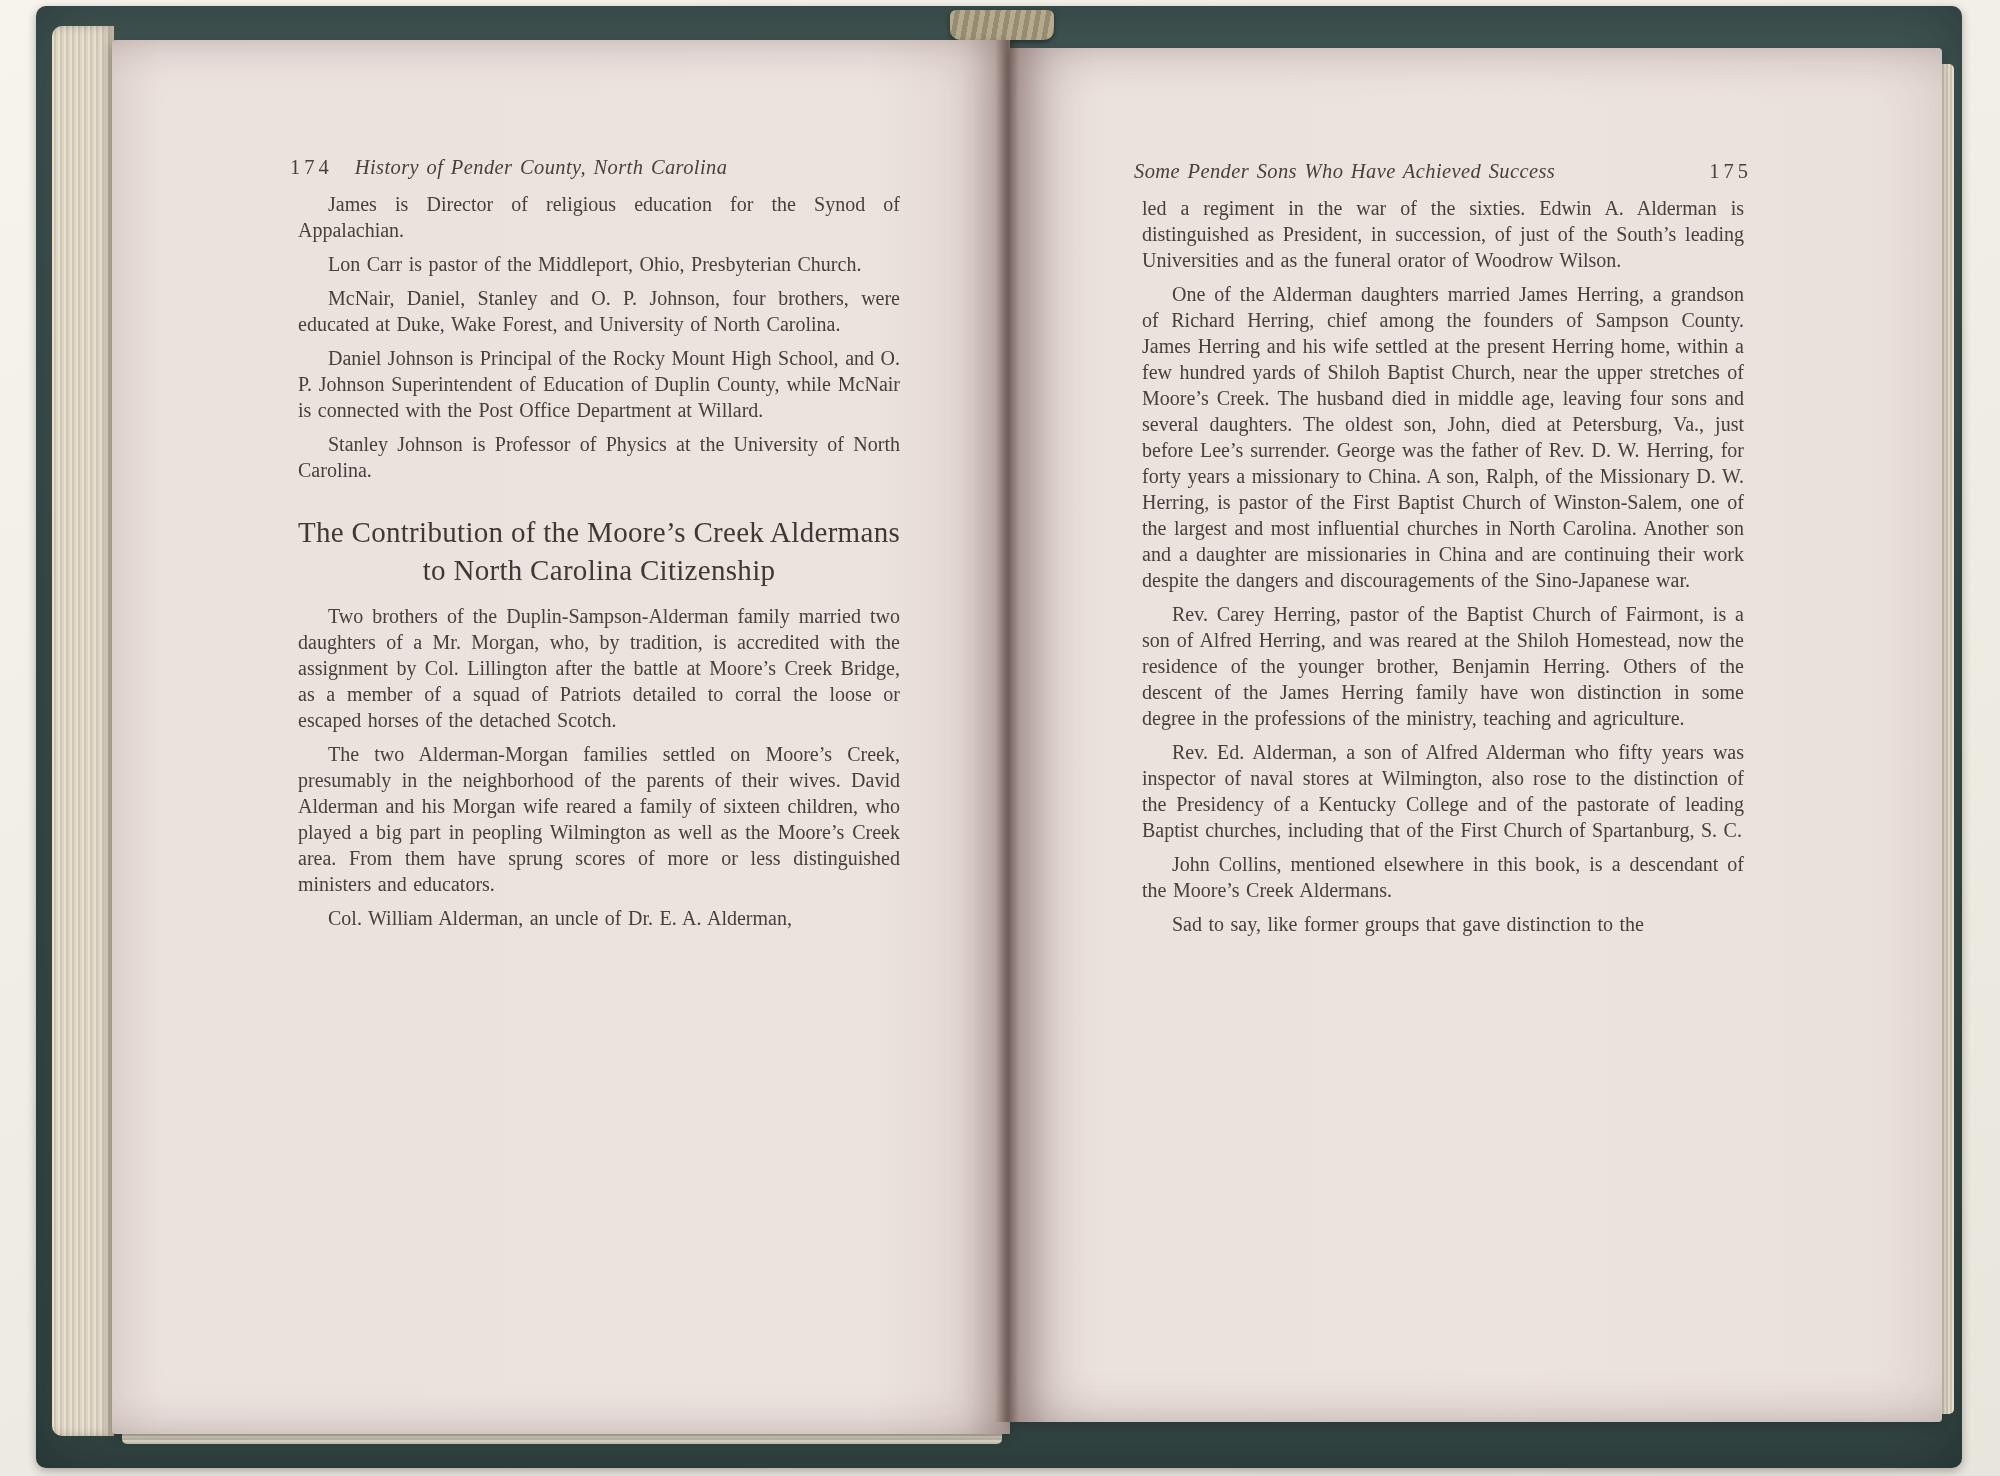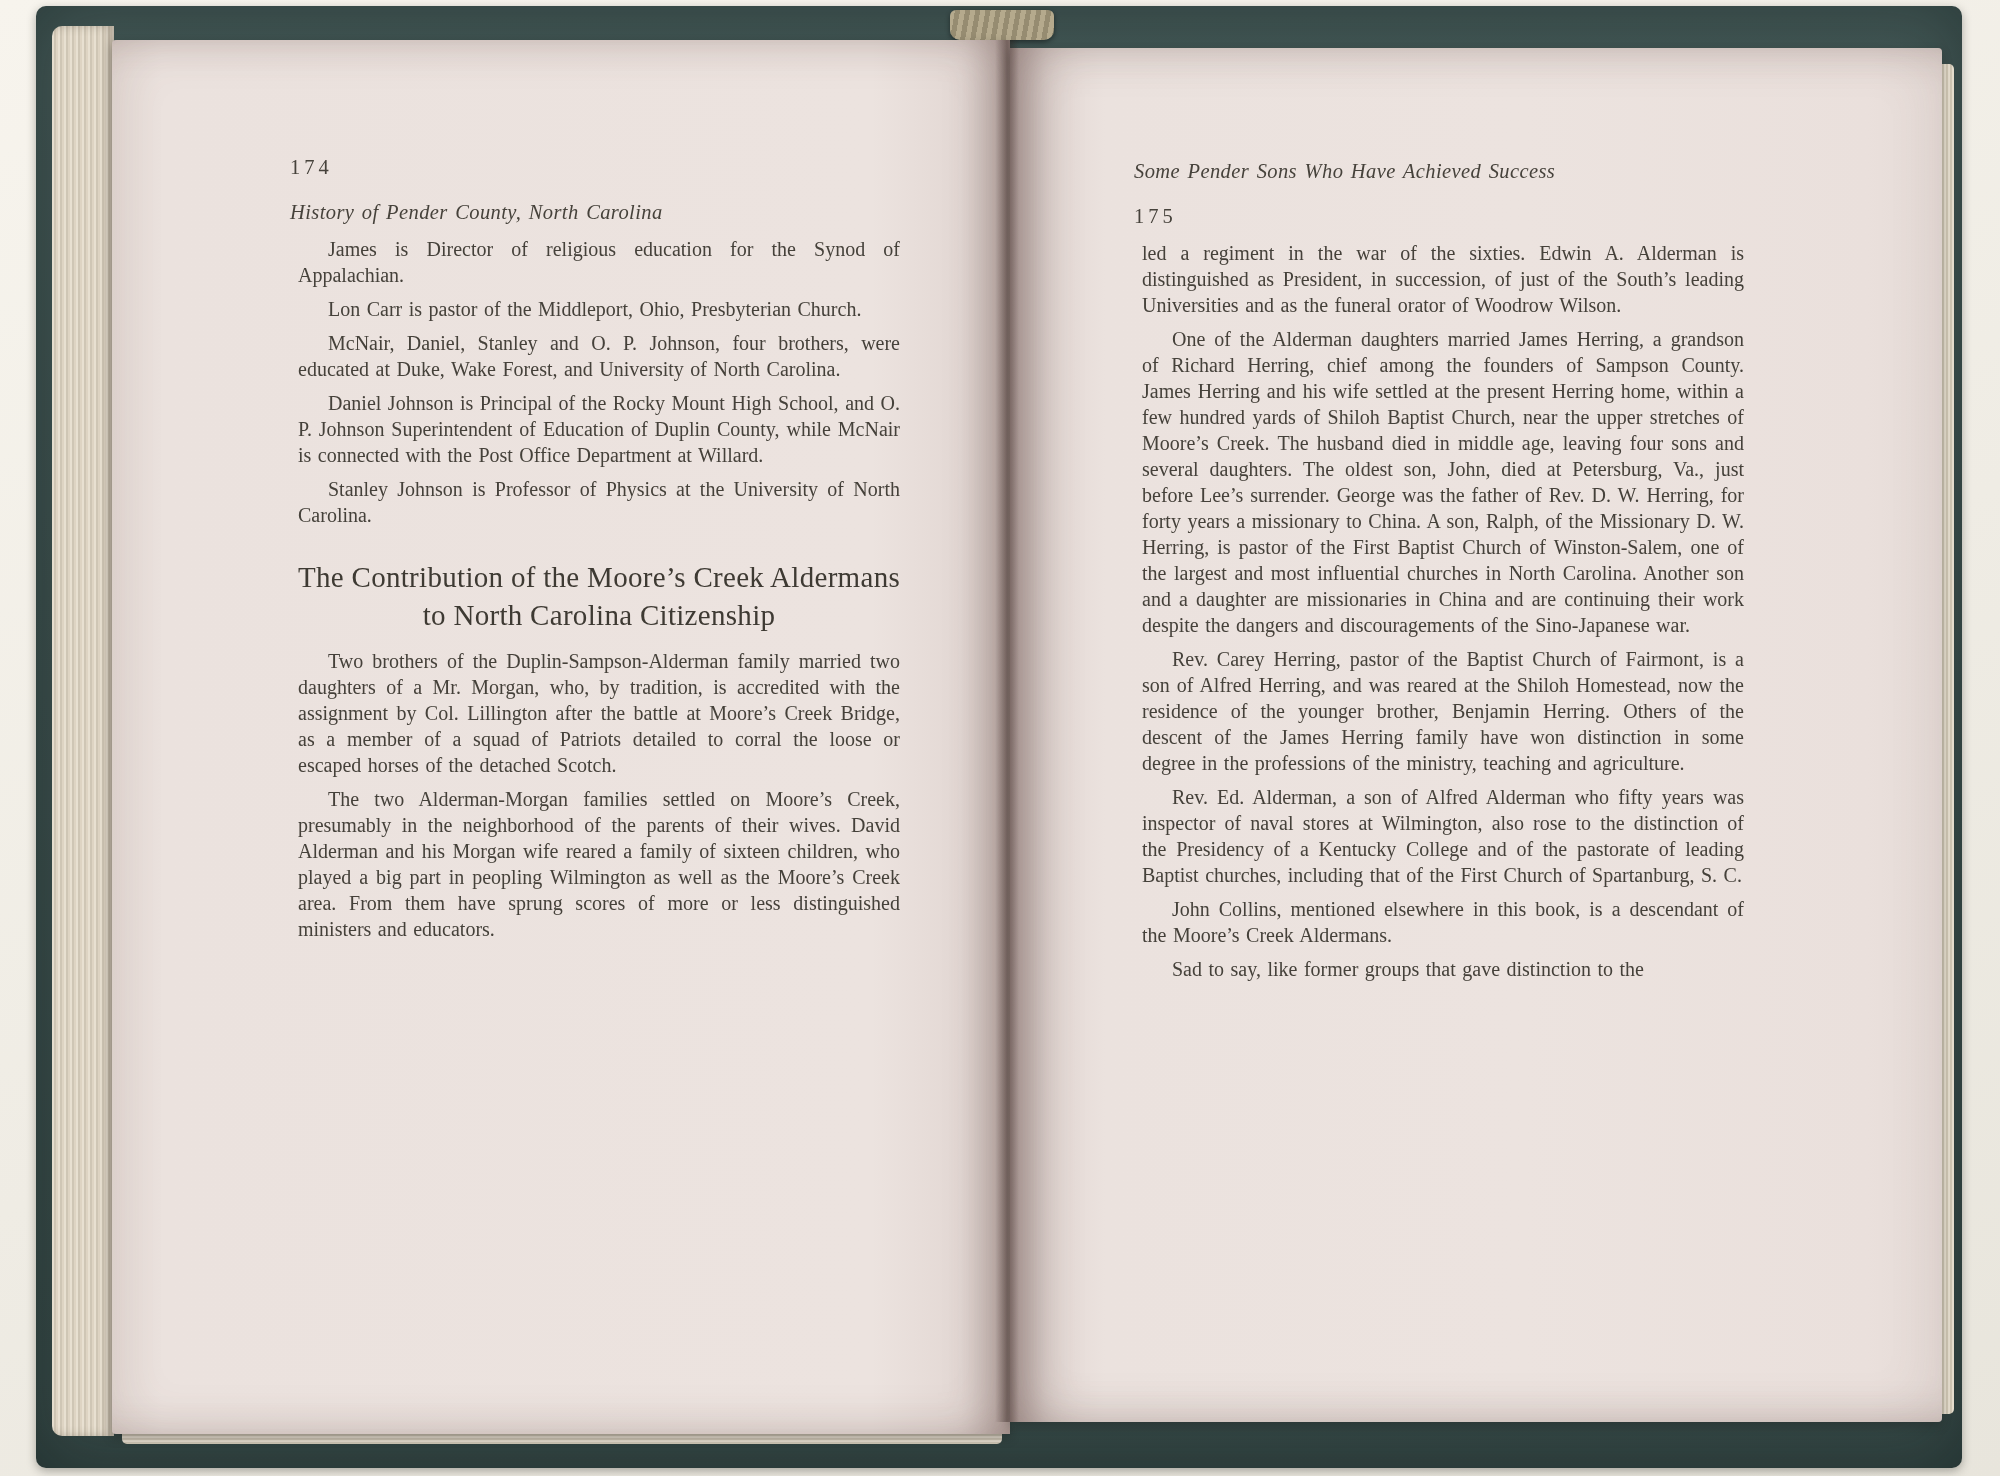--- a/index.html
+++ b/index.html
@@ -61,21 +61,21 @@
   .gutter{
     position:absolute;left:995px;top:40px;width:24px;height:1382px;
     background:linear-gradient(90deg,rgba(45,28,24,0) 0%,rgba(45,28,24,.28) 35%,rgba(45,28,24,.4) 50%,rgba(45,28,24,.26) 70%,rgba(45,28,24,0) 100%);
     pointer-events:none;
   }
   .text{position:absolute}
   .page-left  .text{left:178px;top:116px;width:618px}
   .page-right .text{left:124px;top:112px;width:618px}
   .running-head{
     display:flex;align-items:baseline;gap:22px;
-    font-size:20.5px;margin-bottom:12px;color:#46423b;flex-direction:column;
+    font-size:20.5px;margin-bottom:12px;color:#46423b;
   }
   .rh-num{letter-spacing:4px}
   .rh-title{flex:1;font-style:italic;word-spacing:2px;letter-spacing:.4px}
   p.body{
     font-size:20px;line-height:26px;margin:8px;
     text-align:justify;text-indent:30px;word-spacing:1.5px;
     color:#45413a;
     font-family:Liberation Serif, serif;
   }
   p.body.continued{text-indent:0}
@@ -103,20 +103,21 @@
         <span class="rh-title">History of Pender County, North Carolina</span>
       </div>
       <p class="body">James is Director of religious education for the Synod of Appalachian.</p>
       <p class="body">Lon Carr is pastor of the Middleport, Ohio, Presbyterian Church.</p>
       <p class="body">McNair, Daniel, Stanley and O. P. Johnson, four brothers, were educated at Duke, Wake Forest, and University of North Carolina.</p>
       <p class="body">Daniel Johnson is Principal of the Rocky Mount High School, and O. P. Johnson Superintendent of Education of Duplin County, while McNair is connected with the Post Office Department at Willard.</p>
       <p class="body">Stanley Johnson is Professor of Physics at the University of North Carolina.</p>
       <h2 class="section-heading">The Contribution of the Moore’s Creek Aldermans to North Carolina Citizenship</h2>
       <p class="body">Two brothers of the Duplin-Sampson-Alderman family married two daughters of a Mr. Morgan, who, by tradition, is accredited with the assignment by Col. Lillington after the battle at Moore’s Creek Bridge, as a member of a squad of Patriots detailed to corral the loose or escaped horses of the detached Scotch.</p>
       <p class="body">The two Alderman-Morgan families settled on Moore’s Creek, presumably in the neighborhood of the parents of their wives. David Alderman and his Morgan wife reared a family of sixteen children, who played a big part in peopling Wilmington as well as the Moore’s Creek area. From them have sprung scores of more or less distinguished ministers and educators.</p>
+      <p class="body">Col. William Alderman, an uncle of Dr. E. A. Alderman,</p>
     </div>
   </div>
 
   <div class="page page-right">
     <div class="text">
       <div class="running-head">
         <span class="rh-title">Some Pender Sons Who Have Achieved Success</span>
         <span class="rh-num">175</span>
       </div>
       <p class="body continued">led a regiment in the war of the sixties. Edwin A. Alderman is distinguished as President, in succession, of just of the South’s leading Universities and as the funeral orator of Woodrow Wilson.</p>

